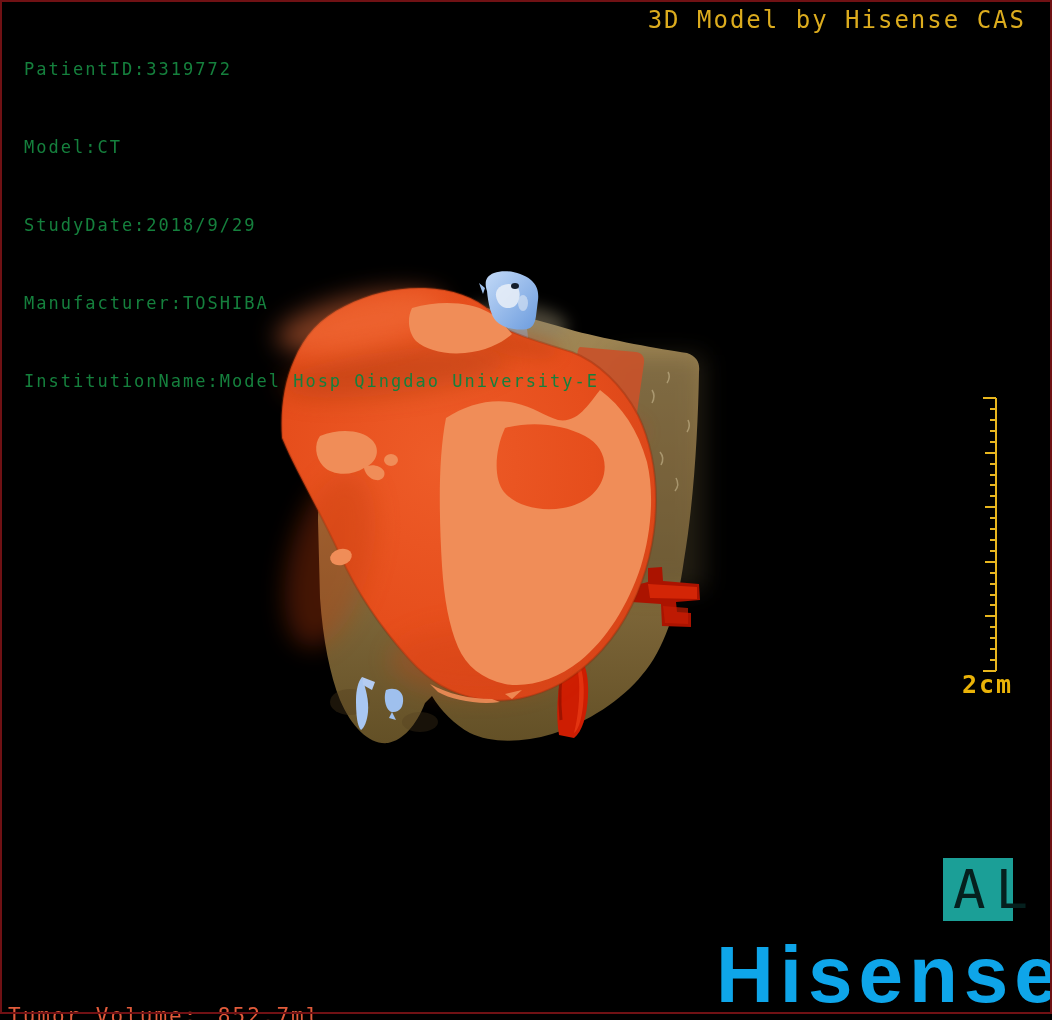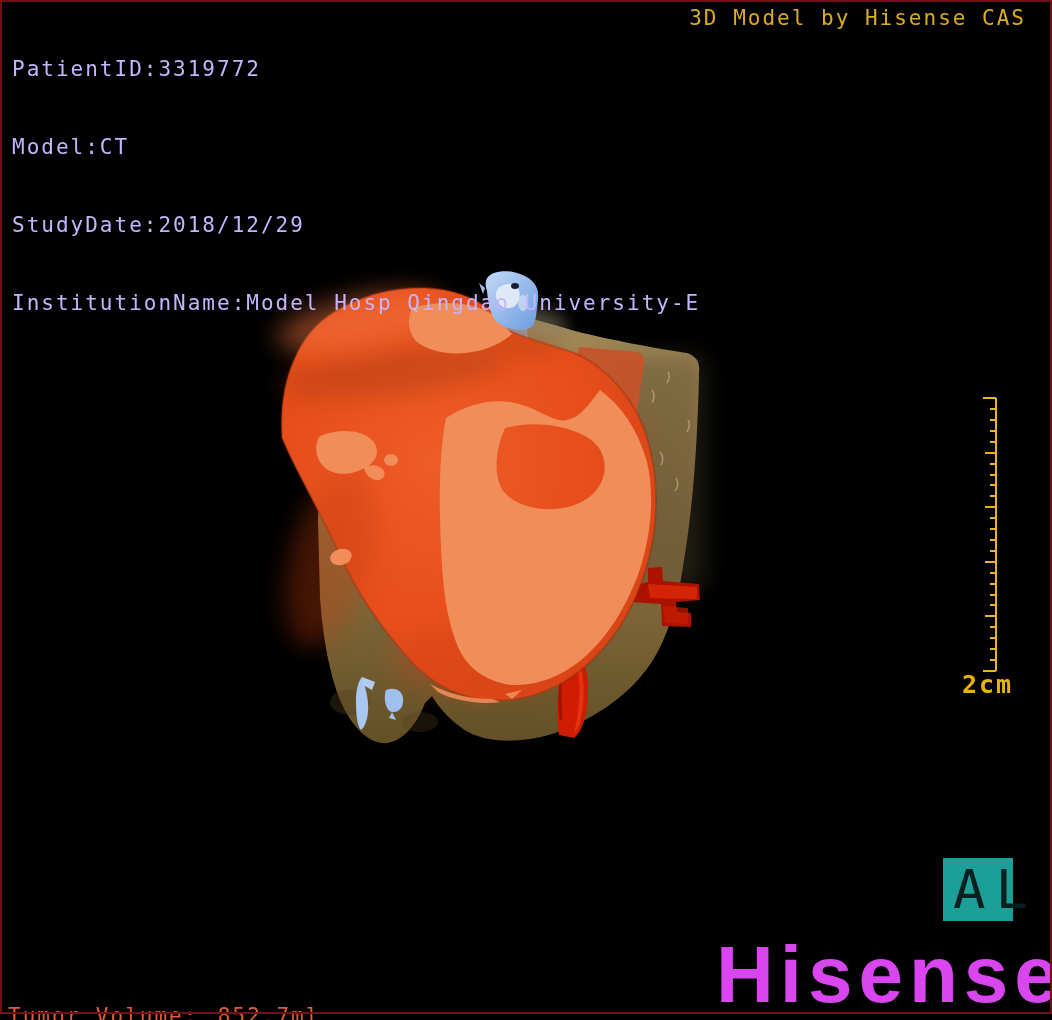--- a/index.html
+++ b/index.html
@@ -1,35 +1,35 @@
 <!DOCTYPE html>
 <html><head>
 <meta charset="utf-8">
 <style>
   html,body{margin:0;padding:0;background:#000;}
   #stage{position:relative;width:1052px;height:1020px;background:#000;overflow:hidden;
          font-family:"DejaVu Sans Mono","Liberation Mono",monospace;}
   .frame{position:absolute;left:0;top:0;width:1048px;height:1010px;
          border:2px solid #701114;pointer-events:none;}
-  #patient-info{position:absolute;left:12px;top:4px;color:#c4b5fd;font-size:21px;
+  #patient-info{position:absolute;left:24px;top:4px;color:#15803d;font-size:17px;
                 line-height:26px;letter-spacing:2px;white-space:pre;}
-  #viewer-title{position:absolute;right:26px;top:6px;color:#dcac1e;font-size:21px;
+  #viewer-title{position:absolute;right:26px;top:6px;color:#dcac1e;font-size:24px;
                 letter-spacing:2px;white-space:pre;}
   #volumes{position:absolute;left:8px;top:951px;font-size:21px;line-height:26px;
            letter-spacing:2px;white-space:pre;}
   .vol-row{display:block;}
   .vol-value{display:inline-block;width:122px;text-align:right;}
   #tumor-row{color:#e25b3b;}
   #scale-label{position:absolute;left:962px;top:670px;color:#eab308;font-size:25px;
                font-weight:bold;letter-spacing:2px;}
   #orientation-marker{position:absolute;left:943px;top:858px;width:70px;height:63px;
                background:#1b9f97;color:#05201e;font-size:54px;line-height:63px;
                text-align:center;letter-spacing:10px;text-indent:10px;}
   #brand-logo{position:absolute;left:716px;top:942px;width:336px;height:70px;overflow:hidden;
-              color:#d946ef;font-family:"Liberation Sans","DejaVu Sans",sans-serif;
+              color:#0ea5e9;font-family:"Liberation Sans","DejaVu Sans",sans-serif;
               font-weight:bold;font-size:80px;line-height:66px;letter-spacing:6px;
               white-space:nowrap;}
   svg{position:absolute;left:0;top:0;}
 </style>
 </head>
 <body>
 
 <div id="stage">
 
   <svg width="1052" height="1020" viewBox="0 0 1052 1020">
@@ -170,21 +170,22 @@
         M996 562H985
         M996 573H990 M996 584H990 M996 595H990 M996 605H990
         M996 616H985
         M996 627H990 M996 638H990 M996 649H990 M996 660H990"></path>
     </g>
   </svg>
 
   <div id="patient-info">
     <div>PatientID:3319772</div>
     <div>Model:CT</div>
-    <div>StudyDate:2018/12/29</div>
+    <div>StudyDate:2018/9/29</div>
+    <div>Manufacturer:TOSHIBA</div>
     <div>InstitutionName:Model Hosp Qingdao University-E</div>
   </div>
 
   <div id="viewer-title">3D Model by Hisense CAS</div>
 
   <div id="volumes">
     <span class="vol-row" id="tumor-row"><span>Tumor Volume:</span><span class="vol-value">852.7ml</span></span>
     
   </div>
 

